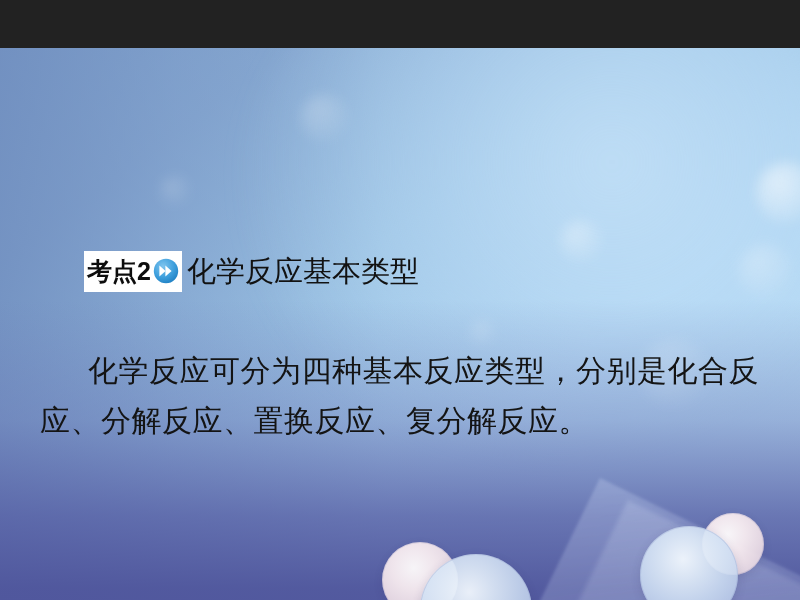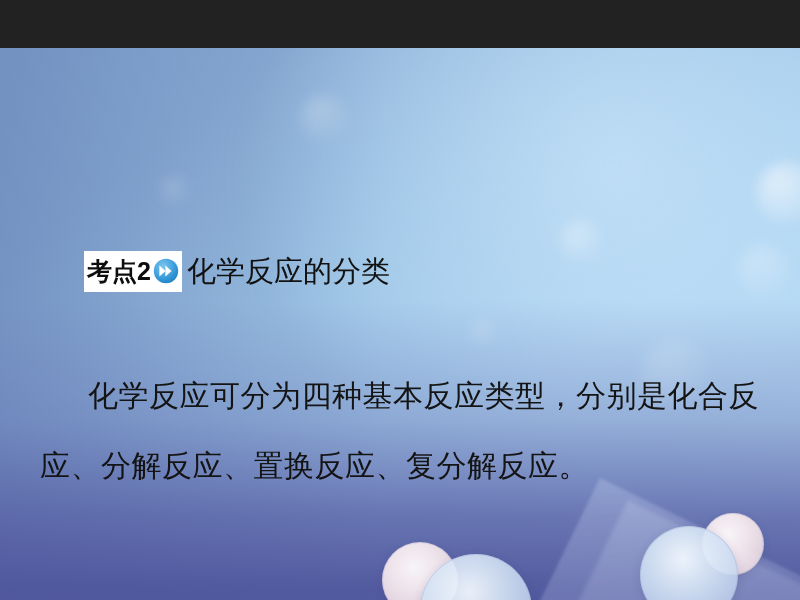--- a/index.html
+++ b/index.html
@@ -170,25 +170,25 @@
   .subheading {
     position: absolute;
     left: 76px; top: 263px;
     font-size: 27px;
     color: #121212;
     white-space: nowrap;
     font-family: "Liberation Sans", sans-serif;
   }
   .body-para {
     position: absolute;
-    left: 40px; top: 313px;
+    left: 40px; top: 298px;
     width: 730px;
     font-family: "Liberation Serif", serif;
     font-size: 30px;
-    line-height: 70px;
+    line-height: 50px;
     color: #141414;
     text-indent: 48px;
     letter-spacing: 0.5px;
   }
 </style>
 </head>
 <body>
 
 <div id="slide">
 
@@ -225,20 +225,20 @@
                 <stop offset="55%" stop-color="#3fa0dd"></stop>
                 <stop offset="100%" stop-color="#1b7cc0"></stop>
               </radialGradient>
             </defs>
             <circle cx="13" cy="13" r="12.2" fill="url(#ffg)"></circle>
             <polygon points="6.4,7.6 12.6,13 6.4,18.4" fill="#ffffff"></polygon>
             <polygon points="12.4,7.6 18.6,13 12.4,18.4" fill="#ffffff"></polygon>
           </svg>
         </span>
       </div>
-      <div class="heading-title">化学反应的分类</div>
+      <div class="heading-title">化学反应基本类型</div>
     </div>
 
 
     <div class="body-para">化学反应可分为四种基本反应类型，分别是化合反应、分解反应、置换反应、复分解反应。</div>
 
   </div>
 </div>
 
 </body></html>

